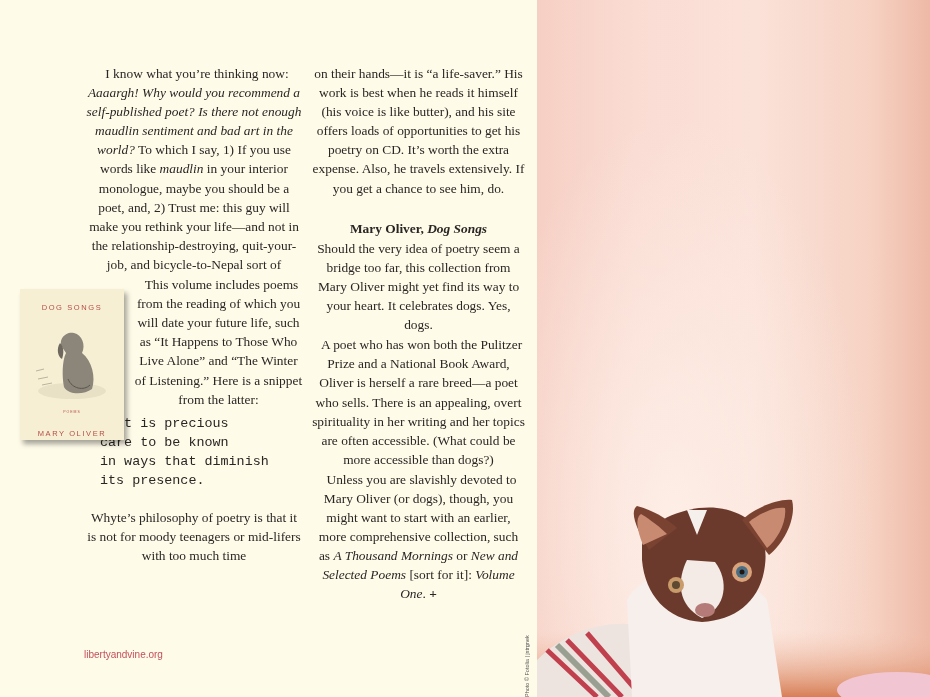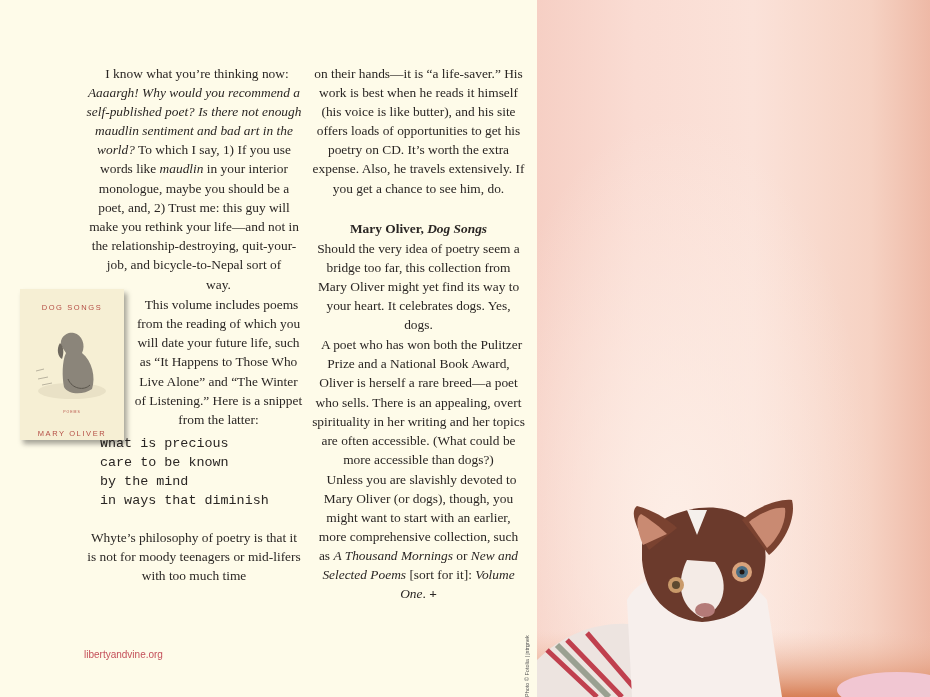--- a/index.html
+++ b/index.html
@@ -29,28 +29,27 @@
 </head>
 <body>
 
 <div class="page">
 
   <div class="col col1">
     <p class="indent">
       <span>I know what you’re thinking now: </span><em>Aaaargh! Why would you recommend a self-published poet? Is there not enough maudlin sentiment and bad art in the world?</em><span> To which I say, 1) If you use words like </span><em>maudlin</em><span> in your interior monologue, maybe you should be a poet, and, 2) Trust me: this guy will make you rethink your life—and not in the relationship-destroying, quit-your-job, and bicycle-to-Nepal sort of</span>
     </p>
     <div class="wrapped">
-      <p>way.</p>
       <p class="indent">This volume includes poems from the reading of which you will date your future life, such as “It Happens to Those Who Live Alone” and “The Winter of Listening.” Here is a snippet from the latter:</p>
     </div>
     <div class="poem">
       <div>What is precious</div>
       <div>care to be known</div>
-      <div>by the mind</div>
       <div>in ways that diminish</div>
+      <div>its presence.</div>
     </div>
     <p>Whyte’s philosophy of poetry is that it is not for moody teenagers or mid-lifers with too much time</p>
   </div>
 
   <div class="col col2">
     <p>on their hands—it is “a life-saver.” His work is best when he reads it himself (his voice is like butter), and his site offers loads of opportunities to get his poetry on CD. It’s worth the extra expense. Also, he travels extensively. If you get a chance to see him, do.</p>
     <div class="spacer"></div>
     <p class="head"><span>Mary Oliver, </span><em>Dog Songs</em></p>
     <p>Should the very idea of poetry seem a bridge too far, this collection from Mary Oliver might yet find its way to your heart. It celebrates dogs. Yes, dogs.</p>
     <p class="indent">A poet who has won both the Pulitzer Prize and a National Book Award, Oliver is herself a rare breed—a poet who sells. There is an appealing, overt spirituality in her writing and her topics are often accessible. (What could be more accessible than dogs?)</p>

